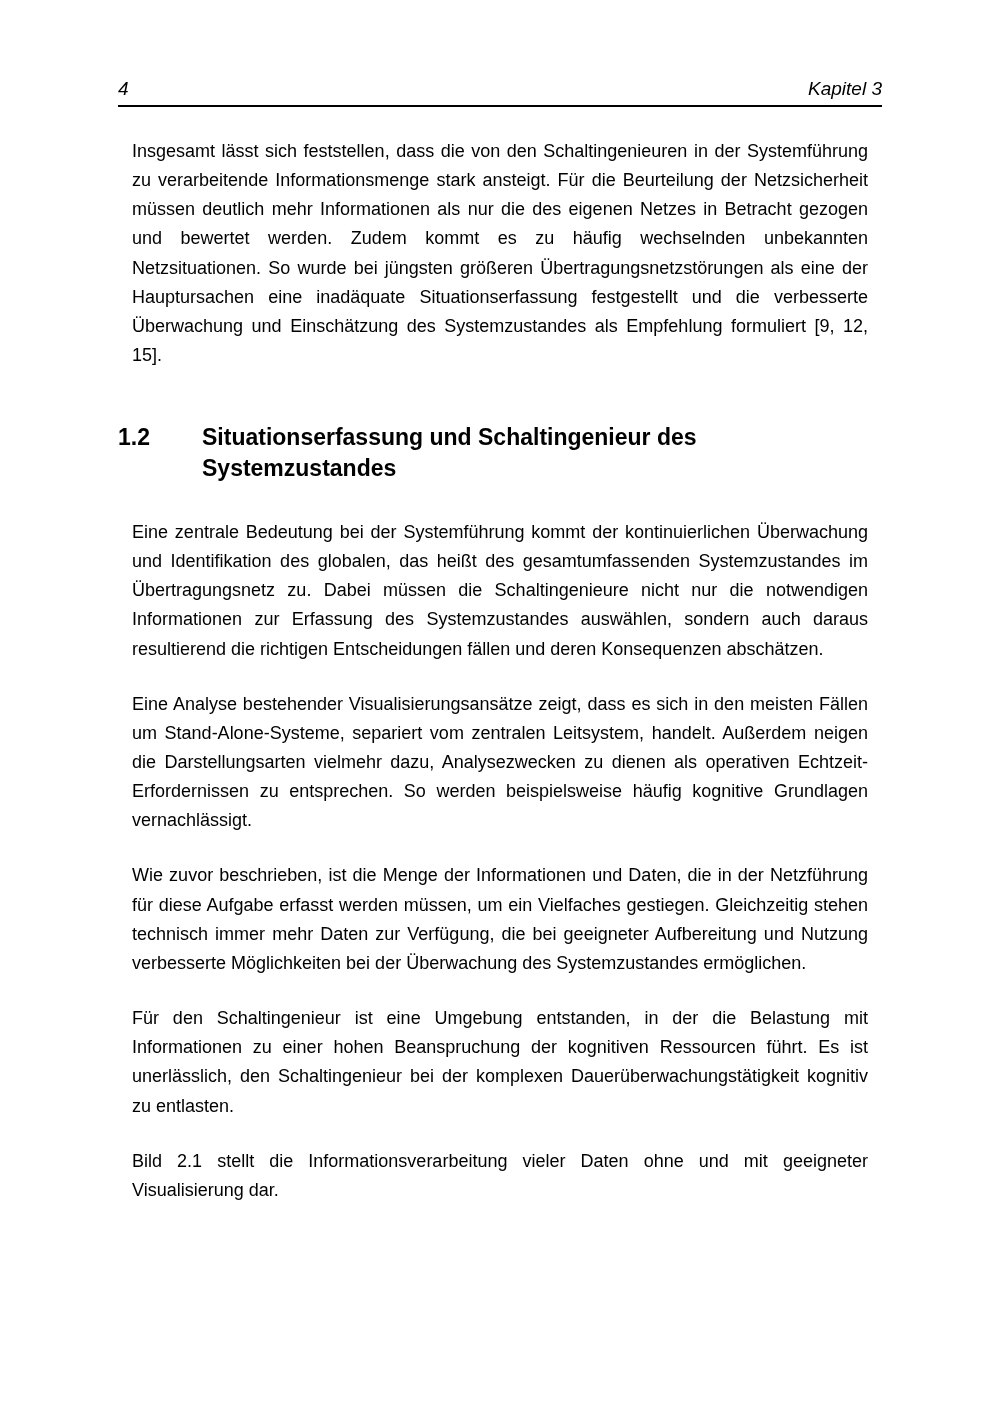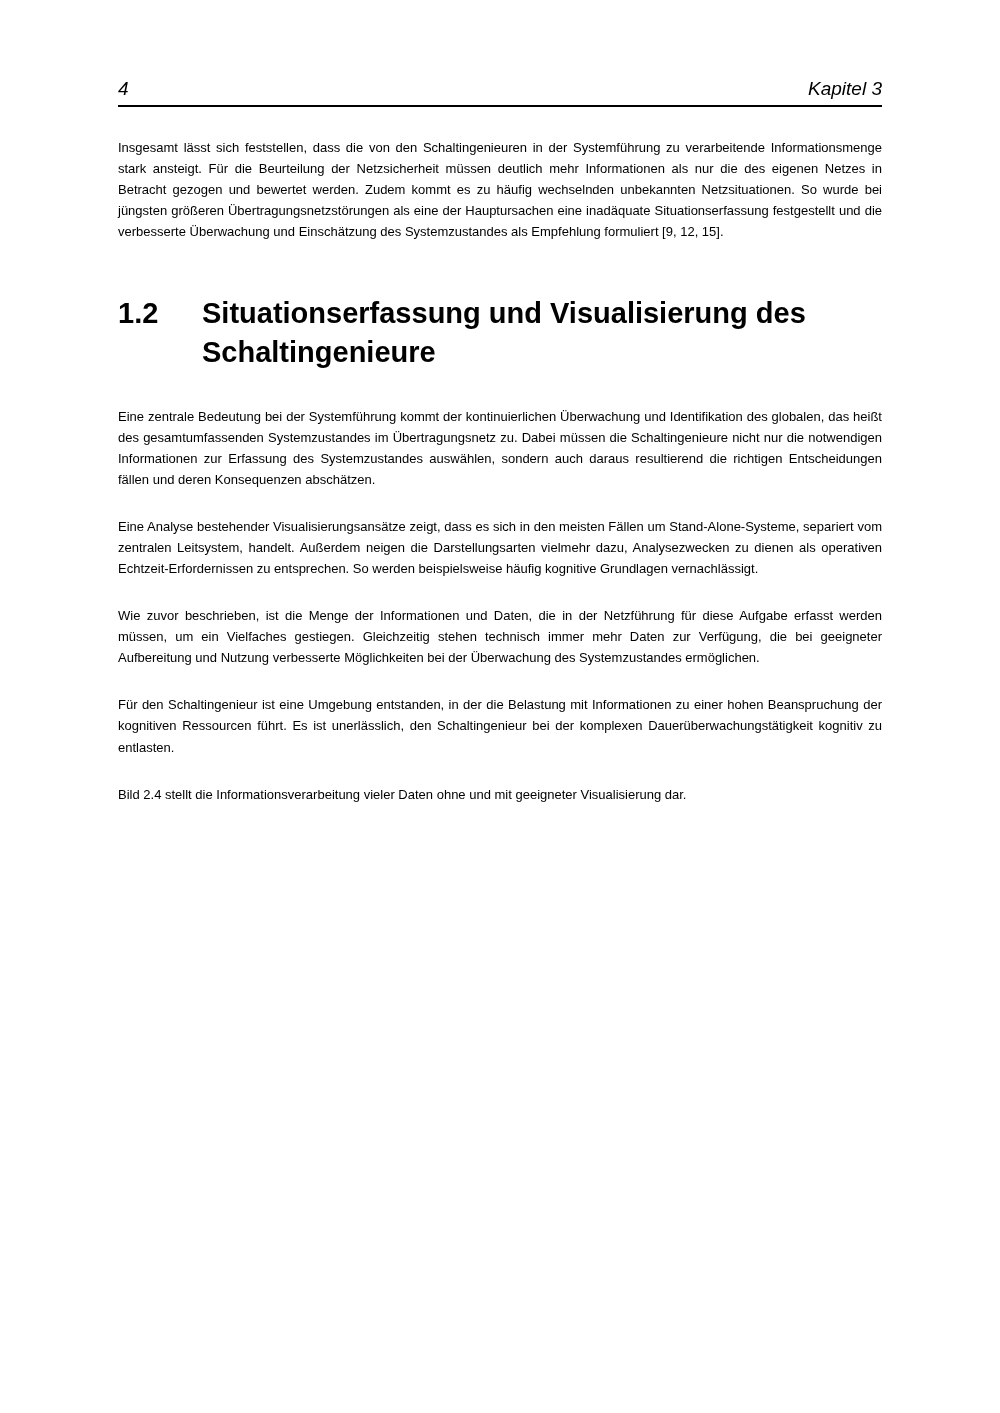--- a/index.html
+++ b/index.html
@@ -31,37 +31,37 @@
     padding-bottom: 5px;
     border-bottom: 2px solid #000000;
   }
   .header-left {
     font-style: italic;
   }
   .header-right {
     font-style: italic;
   }
   .body-text {
-    font-size: 13px;
+    font-size: 18px;
     line-height: 1.62;
     text-align: justify;
     text-justify: inter-word;
-    margin: 0;
+    margin: 14px;
   }
   .p-first {
     margin-top: 30px;
   }
   .p-gap {
     margin-top: 26px;
   }
   .section-heading {
     display: flex;
     margin-top: 52px;
     margin-bottom: 34px;
-    font-size: 29px;
+    font-size: 23px;
     font-weight: bold;
     line-height: 1.34;
   }
   .section-number {
     width: 84px;
     flex: 0 0 84px;
   }
   .section-title {
     flex: 1 1 auto;
   }
@@ -74,23 +74,23 @@
 
     <div class="header">
       <span class="header-left">4</span>
       <span class="header-right">Kapitel 3</span>
     </div>
 
     <p class="body-text p-first">Insgesamt lässt sich feststellen, dass die von den Schaltingenieuren in der Systemführung zu verarbeitende Informationsmenge stark ansteigt. Für die Beurteilung der Netzsicherheit müssen deutlich mehr Informationen als nur die des eigenen Netzes in Betracht gezogen und bewertet werden. Zudem kommt es zu häufig wechselnden unbekannten Netzsituationen. So wurde bei jüngsten größeren Übertragungsnetzstörungen als eine der Hauptursachen eine inadäquate Situationserfassung festgestellt und die verbesserte Überwachung und Einschätzung des Systemzustandes als Empfehlung formuliert [9, 12, 15].</p>
 
     <div class="section-heading">
       <span class="section-number">1.2</span>
-      <span class="section-title">Situationserfassung und Visualisierung des Schaltingenieure</span>
+      <span class="section-title">Situationserfassung und Schaltingenieur des Systemzustandes</span>
     </div>
 
     <p class="body-text">Eine zentrale Bedeutung bei der Systemführung kommt der kontinuierlichen Überwachung und Identifikation des globalen, das heißt des gesamtumfassenden Systemzustandes im Übertragungsnetz zu. Dabei müssen die Schaltingenieure nicht nur die notwendigen Informationen zur Erfassung des Systemzustandes auswählen, sondern auch daraus resultierend die richtigen Entscheidungen fällen und deren Konsequenzen abschätzen.</p>
     <p class="body-text p-gap">Eine Analyse bestehender Visualisierungsansätze zeigt, dass es sich in den meisten Fällen um Stand-Alone-Systeme, separiert vom zentralen Leitsystem, handelt. Außerdem neigen die Darstellungsarten vielmehr dazu, Analysezwecken zu dienen als operativen Echtzeit-Erfordernissen zu entsprechen. So werden beispielsweise häufig kognitive Grundlagen vernachlässigt.</p>
     <p class="body-text p-gap">Wie zuvor beschrieben, ist die Menge der Informationen und Daten, die in der Netzführung für diese Aufgabe erfasst werden müssen, um ein Vielfaches gestiegen. Gleichzeitig stehen technisch immer mehr Daten zur Verfügung, die bei geeigneter Aufbereitung und Nutzung verbesserte Möglichkeiten bei der Überwachung des Systemzustandes ermöglichen.</p>
     <p class="body-text p-gap">Für den Schaltingenieur ist eine Umgebung entstanden, in der die Belastung mit Informationen zu einer hohen Beanspruchung der kognitiven Ressourcen führt. Es ist unerlässlich, den Schaltingenieur bei der komplexen Dauerüberwachungstätigkeit kognitiv zu entlasten.</p>
-    <p class="body-text p-gap">Bild 2.4 stellt die Informationsverarbeitung vieler Daten ohne und mit geeigneter Visualisierung dar.</p>
+    <p class="body-text p-gap">Bild 2.1 stellt die Informationsverarbeitung vieler Daten ohne und mit geeigneter Visualisierung dar.</p>
 
   </div>
 </div>
 
 </body></html>

